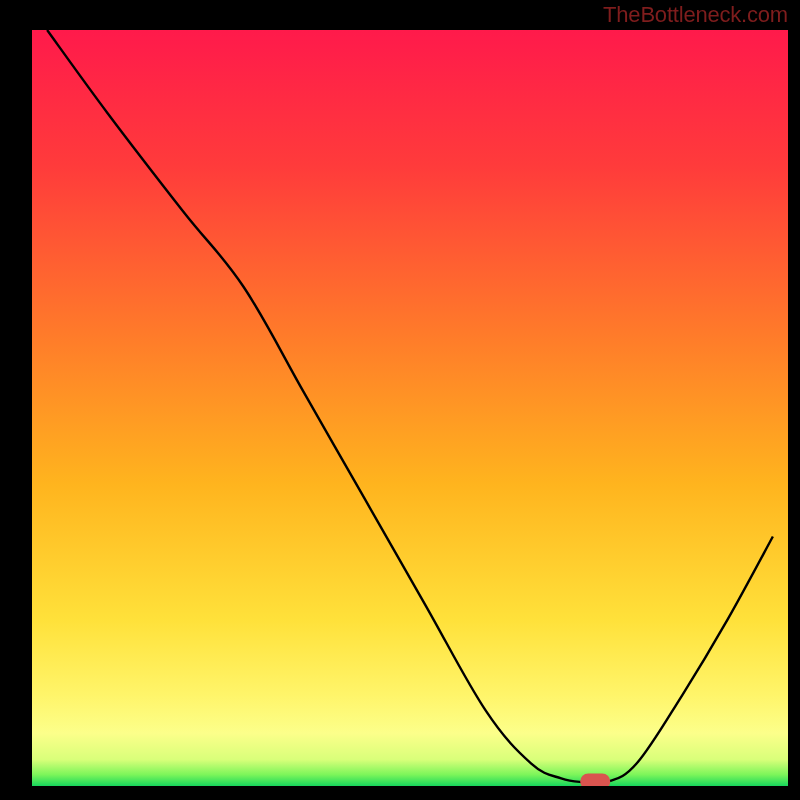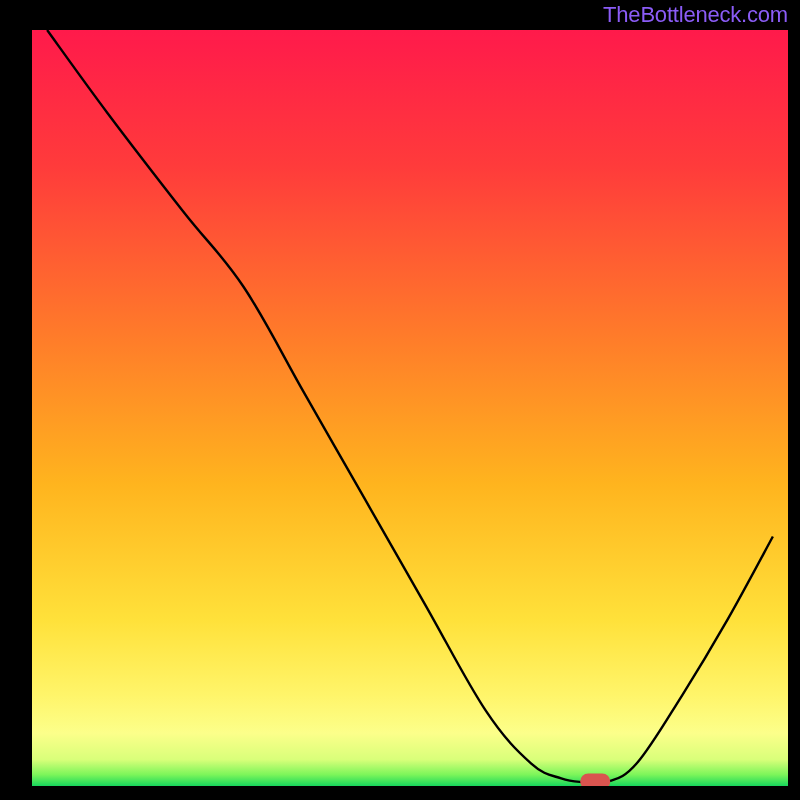--- a/index.html
+++ b/index.html
@@ -8,21 +8,21 @@
     background: #fff;
     width: 800px;
     height: 800px;
     overflow: hidden;
     font-family: Arial, Helvetica, sans-serif;
   }
   .watermark {
     position: absolute;
     top: 2px;
     right: 12px;
-    color: #8b5cf6;
+    color: #7f1d1d;
     font-size: 22px;
     font-weight: 500;
     z-index: 50;
     letter-spacing: -0.2px;
   }
   .frame {
     position: absolute;
     left: 0;
     top: 0;
     width: 800px;

